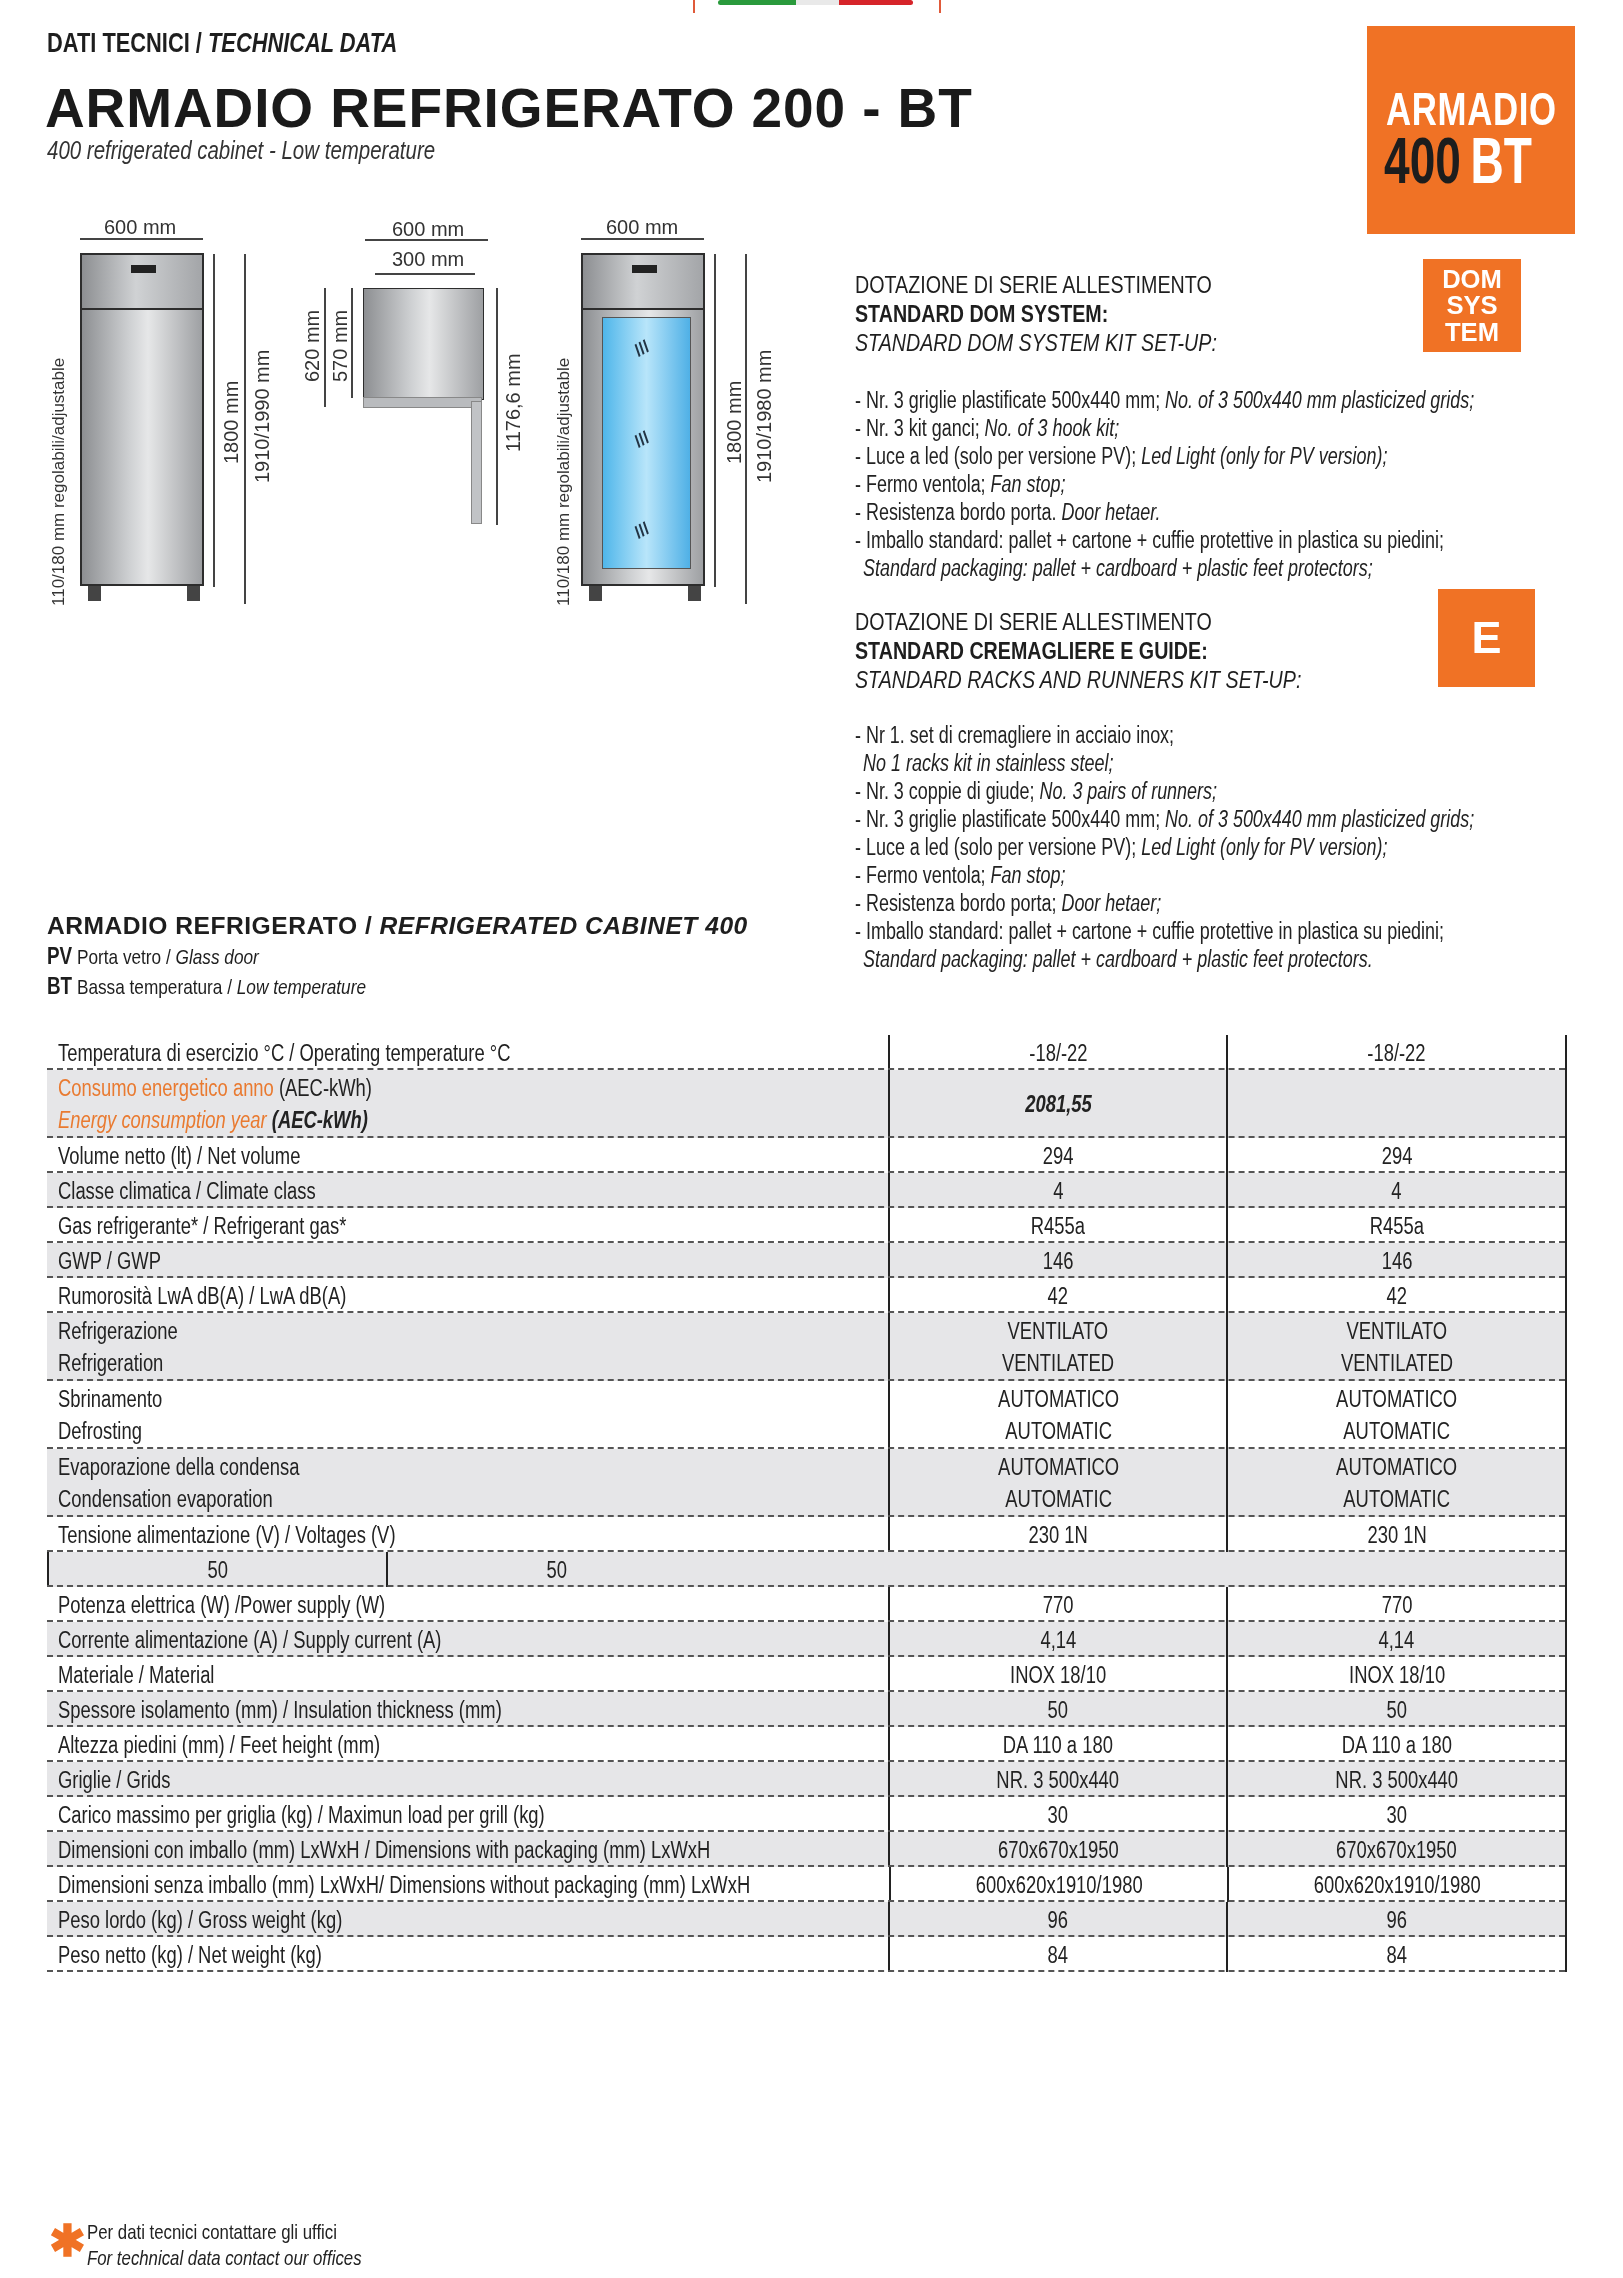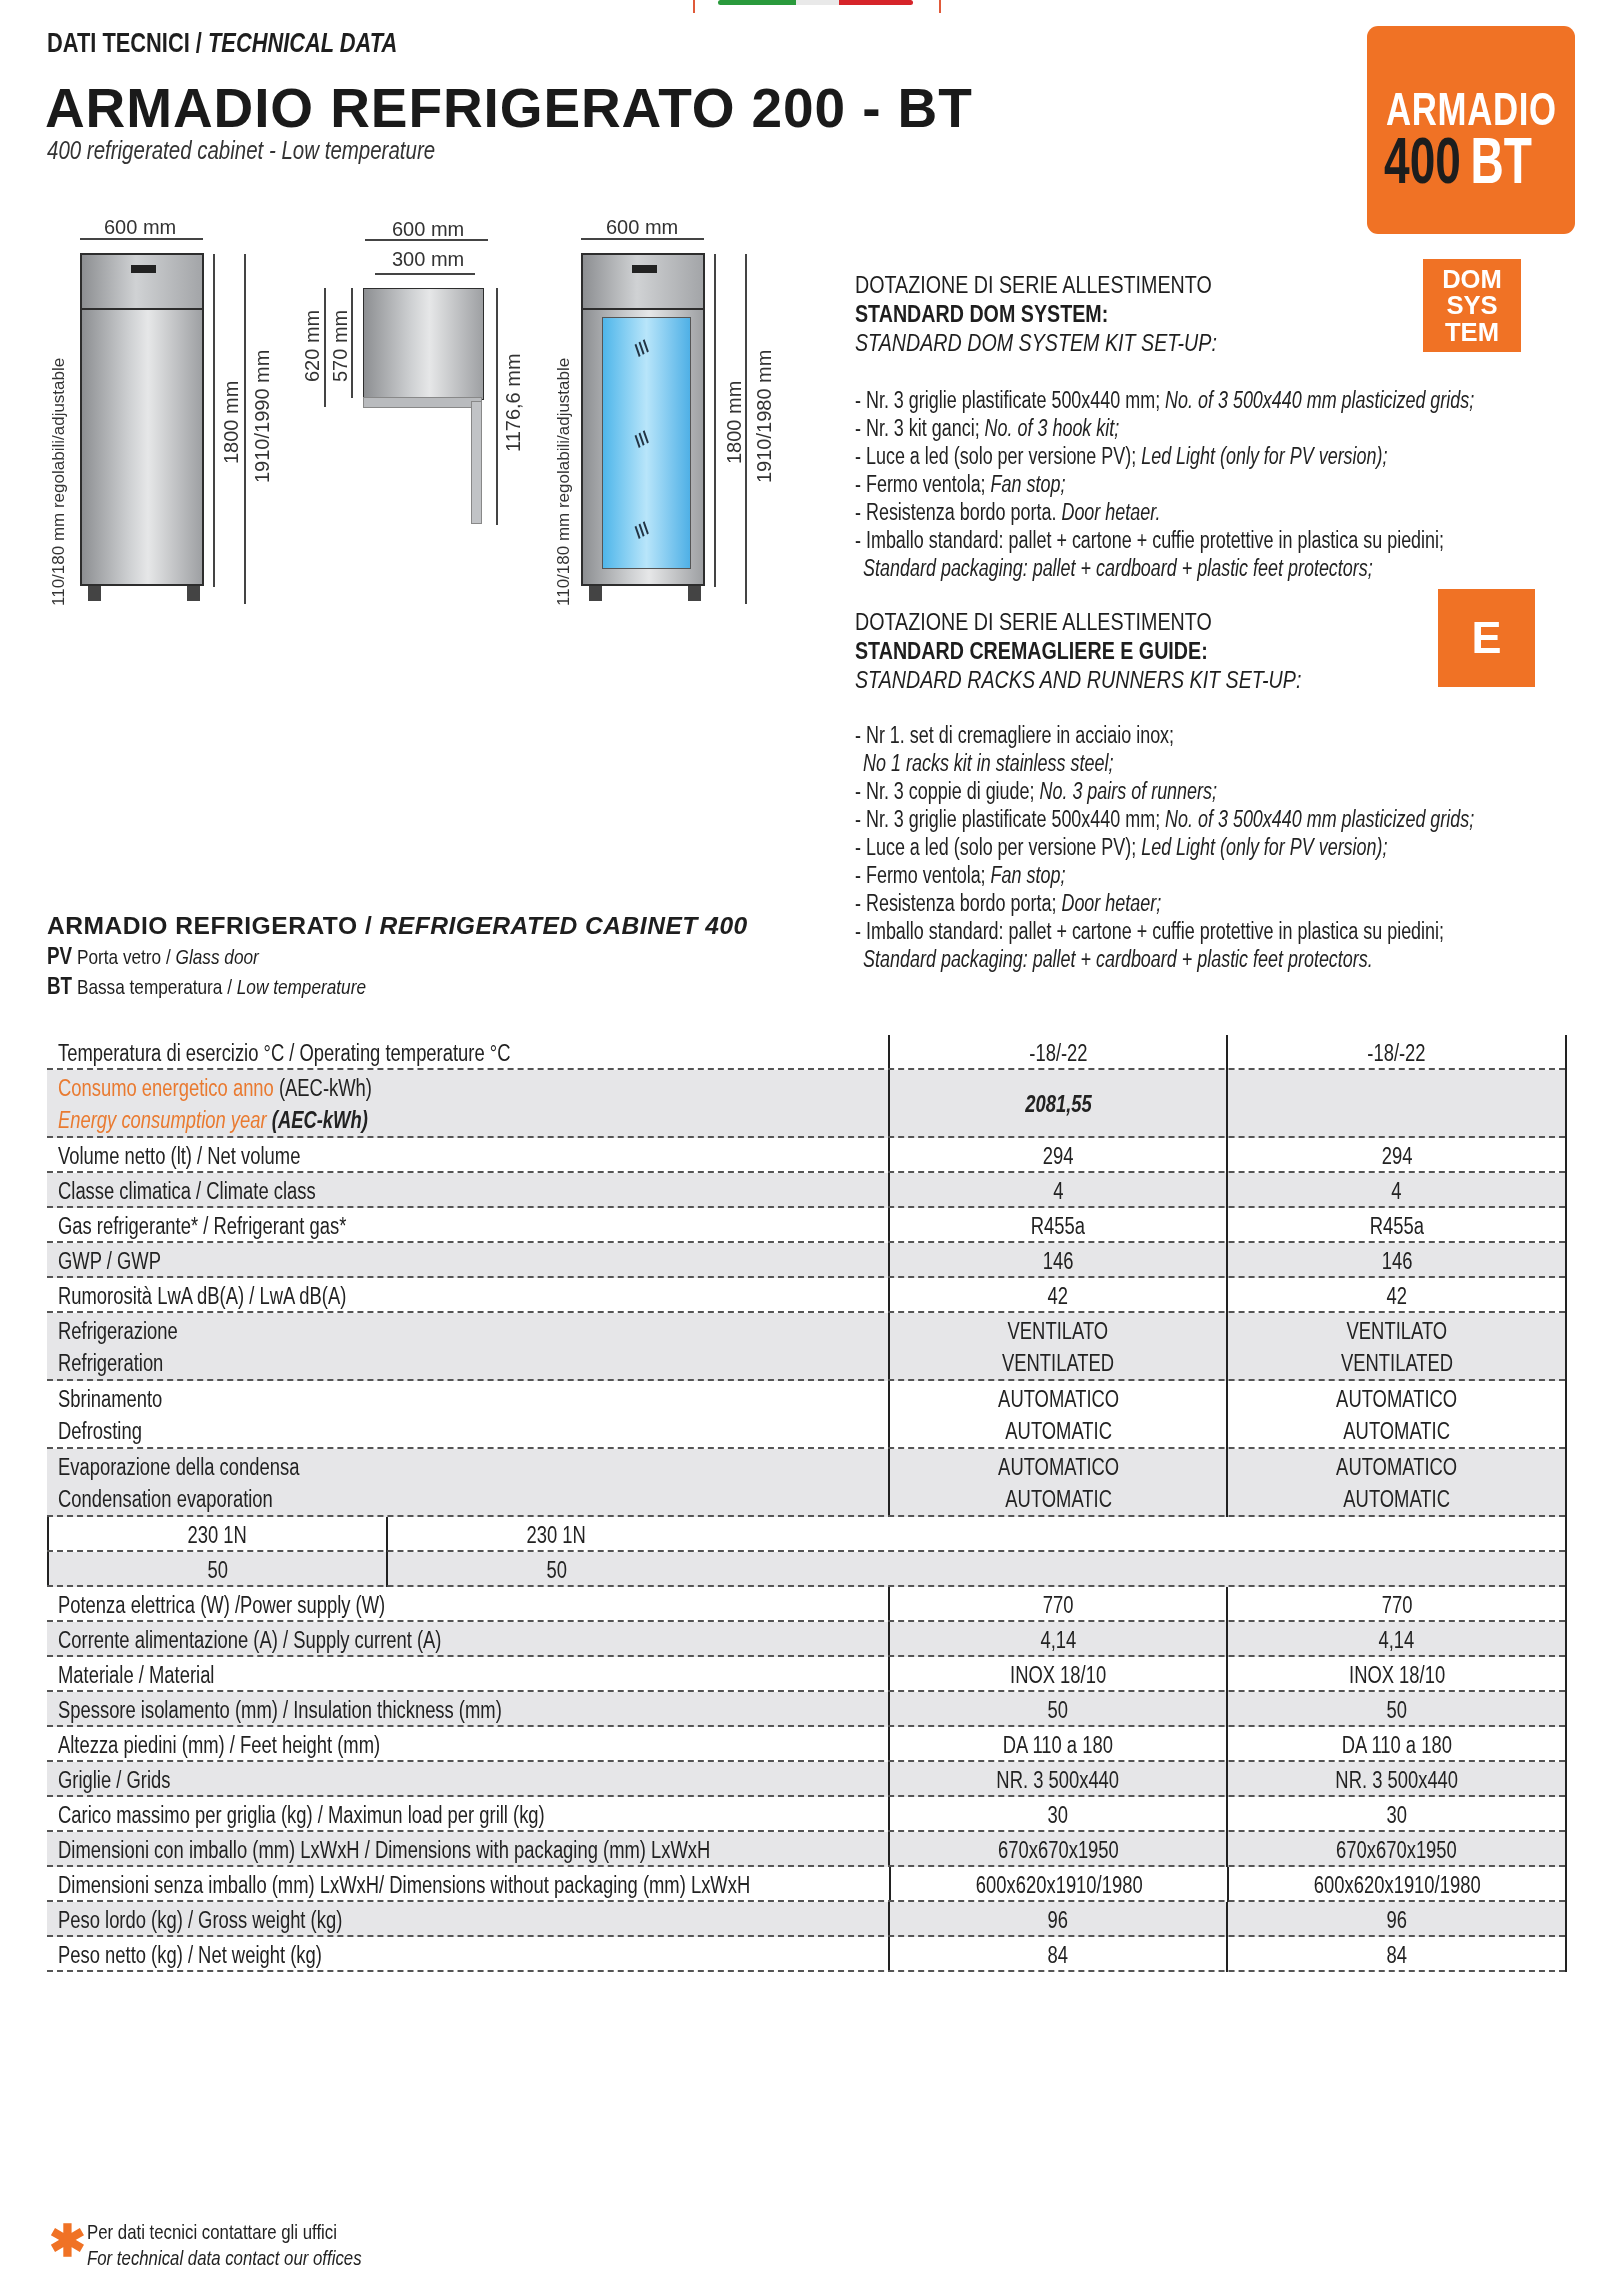--- a/index.html
+++ b/index.html
@@ -15,21 +15,21 @@
   #logo .flag { position: absolute; left: 24.6px; top: 13.2px; width: 195px; height: 4.7px; border-radius: 2.8px;
     background: linear-gradient(90deg, #2a9a3c 0 40%, #e9e9e9 40% 62%, #d6242a 62% 100%); }
 
   
   #kicker { left: 47px; top: 26.5px; font-size: 28px; font-weight: bold; transform: scaleX(0.78); transform-origin: left top; white-space: nowrap; }
   #kicker i { font-style: italic; }
   #title { left: 45px; top: 76px; font-size: 55px; font-weight: bold; letter-spacing: 0.9px; white-space: nowrap; color: #1a1a1a; }
   #subtitle { left: 47px; top: 136px; font-size: 25.6px; font-style: italic; color: #333; transform: scaleX(0.8); transform-origin: left top; white-space: nowrap; }
 
   
-  #badge-main { left: 1367px; top: 25.6px; width: 208px; height: 208px; background: #f07225; border-radius: 11px; }
+  #badge-main { left: 1367px; top: 25.6px; width: 208px; height: 208px; background: #f07225; }
   #badge-main .l1 { position: absolute; left: 19px; top: 55px; font-size: 47px; font-weight: bold; color: #fff; transform: scaleX(0.74); transform-origin: left top; white-space: nowrap; letter-spacing: 0.9px; }
   #badge-main .l2 { position: absolute; left: 17px; top: 98px; font-size: 64px; font-weight: bold; white-space: nowrap; transform: scaleX(0.72); transform-origin: left top; }
   #badge-main .l2 .n { color: #1d1d1d; }
   #badge-main .l2 .t { color: #fff; margin-left: 13.2px; }
   #badge-dom { left: 1423px; top: 259px; width: 98px; height: 93px; background: #f07225; color: #fff; font-weight: bold; font-size: 25.6px; line-height: 26.5px; text-align: center; padding-top: 6.6px; }
   #badge-e { left: 1438px; top: 589px; width: 97px; height: 98px; background: #f07225; color: #fff; font-weight: bold; font-size: 45px; line-height: 98px; text-align: center; }
 
   
   .dim-text { position: absolute; font-size: 20px; color: #333; white-space: nowrap; }
   .vtext { position: absolute; font-size: 20px; color: #333; white-space: nowrap; transform: rotate(-90deg); transform-origin: left top; }
@@ -319,20 +319,23 @@
         <div class="cell-val">
           <div class="txt">AUTOMATICO</div>
           <div class="txt">AUTOMATIC</div>
         </div>
         <div class="cell-val">
           <div class="txt">AUTOMATICO</div>
           <div class="txt">AUTOMATIC</div>
         </div>
       </div>
       <div class="trow single">
+        <div class="cell-label">
+          <div class="txt">Tensione alimentazione (V) / Voltages (V)</div>
+        </div>
         <div class="cell-val">
           <div class="txt">230 1N</div>
         </div>
         <div class="cell-val">
           <div class="txt">230 1N</div>
         </div>
       </div>
       <div class="trow single gray">
         <div class="cell-val">
           <div class="txt">50</div>

